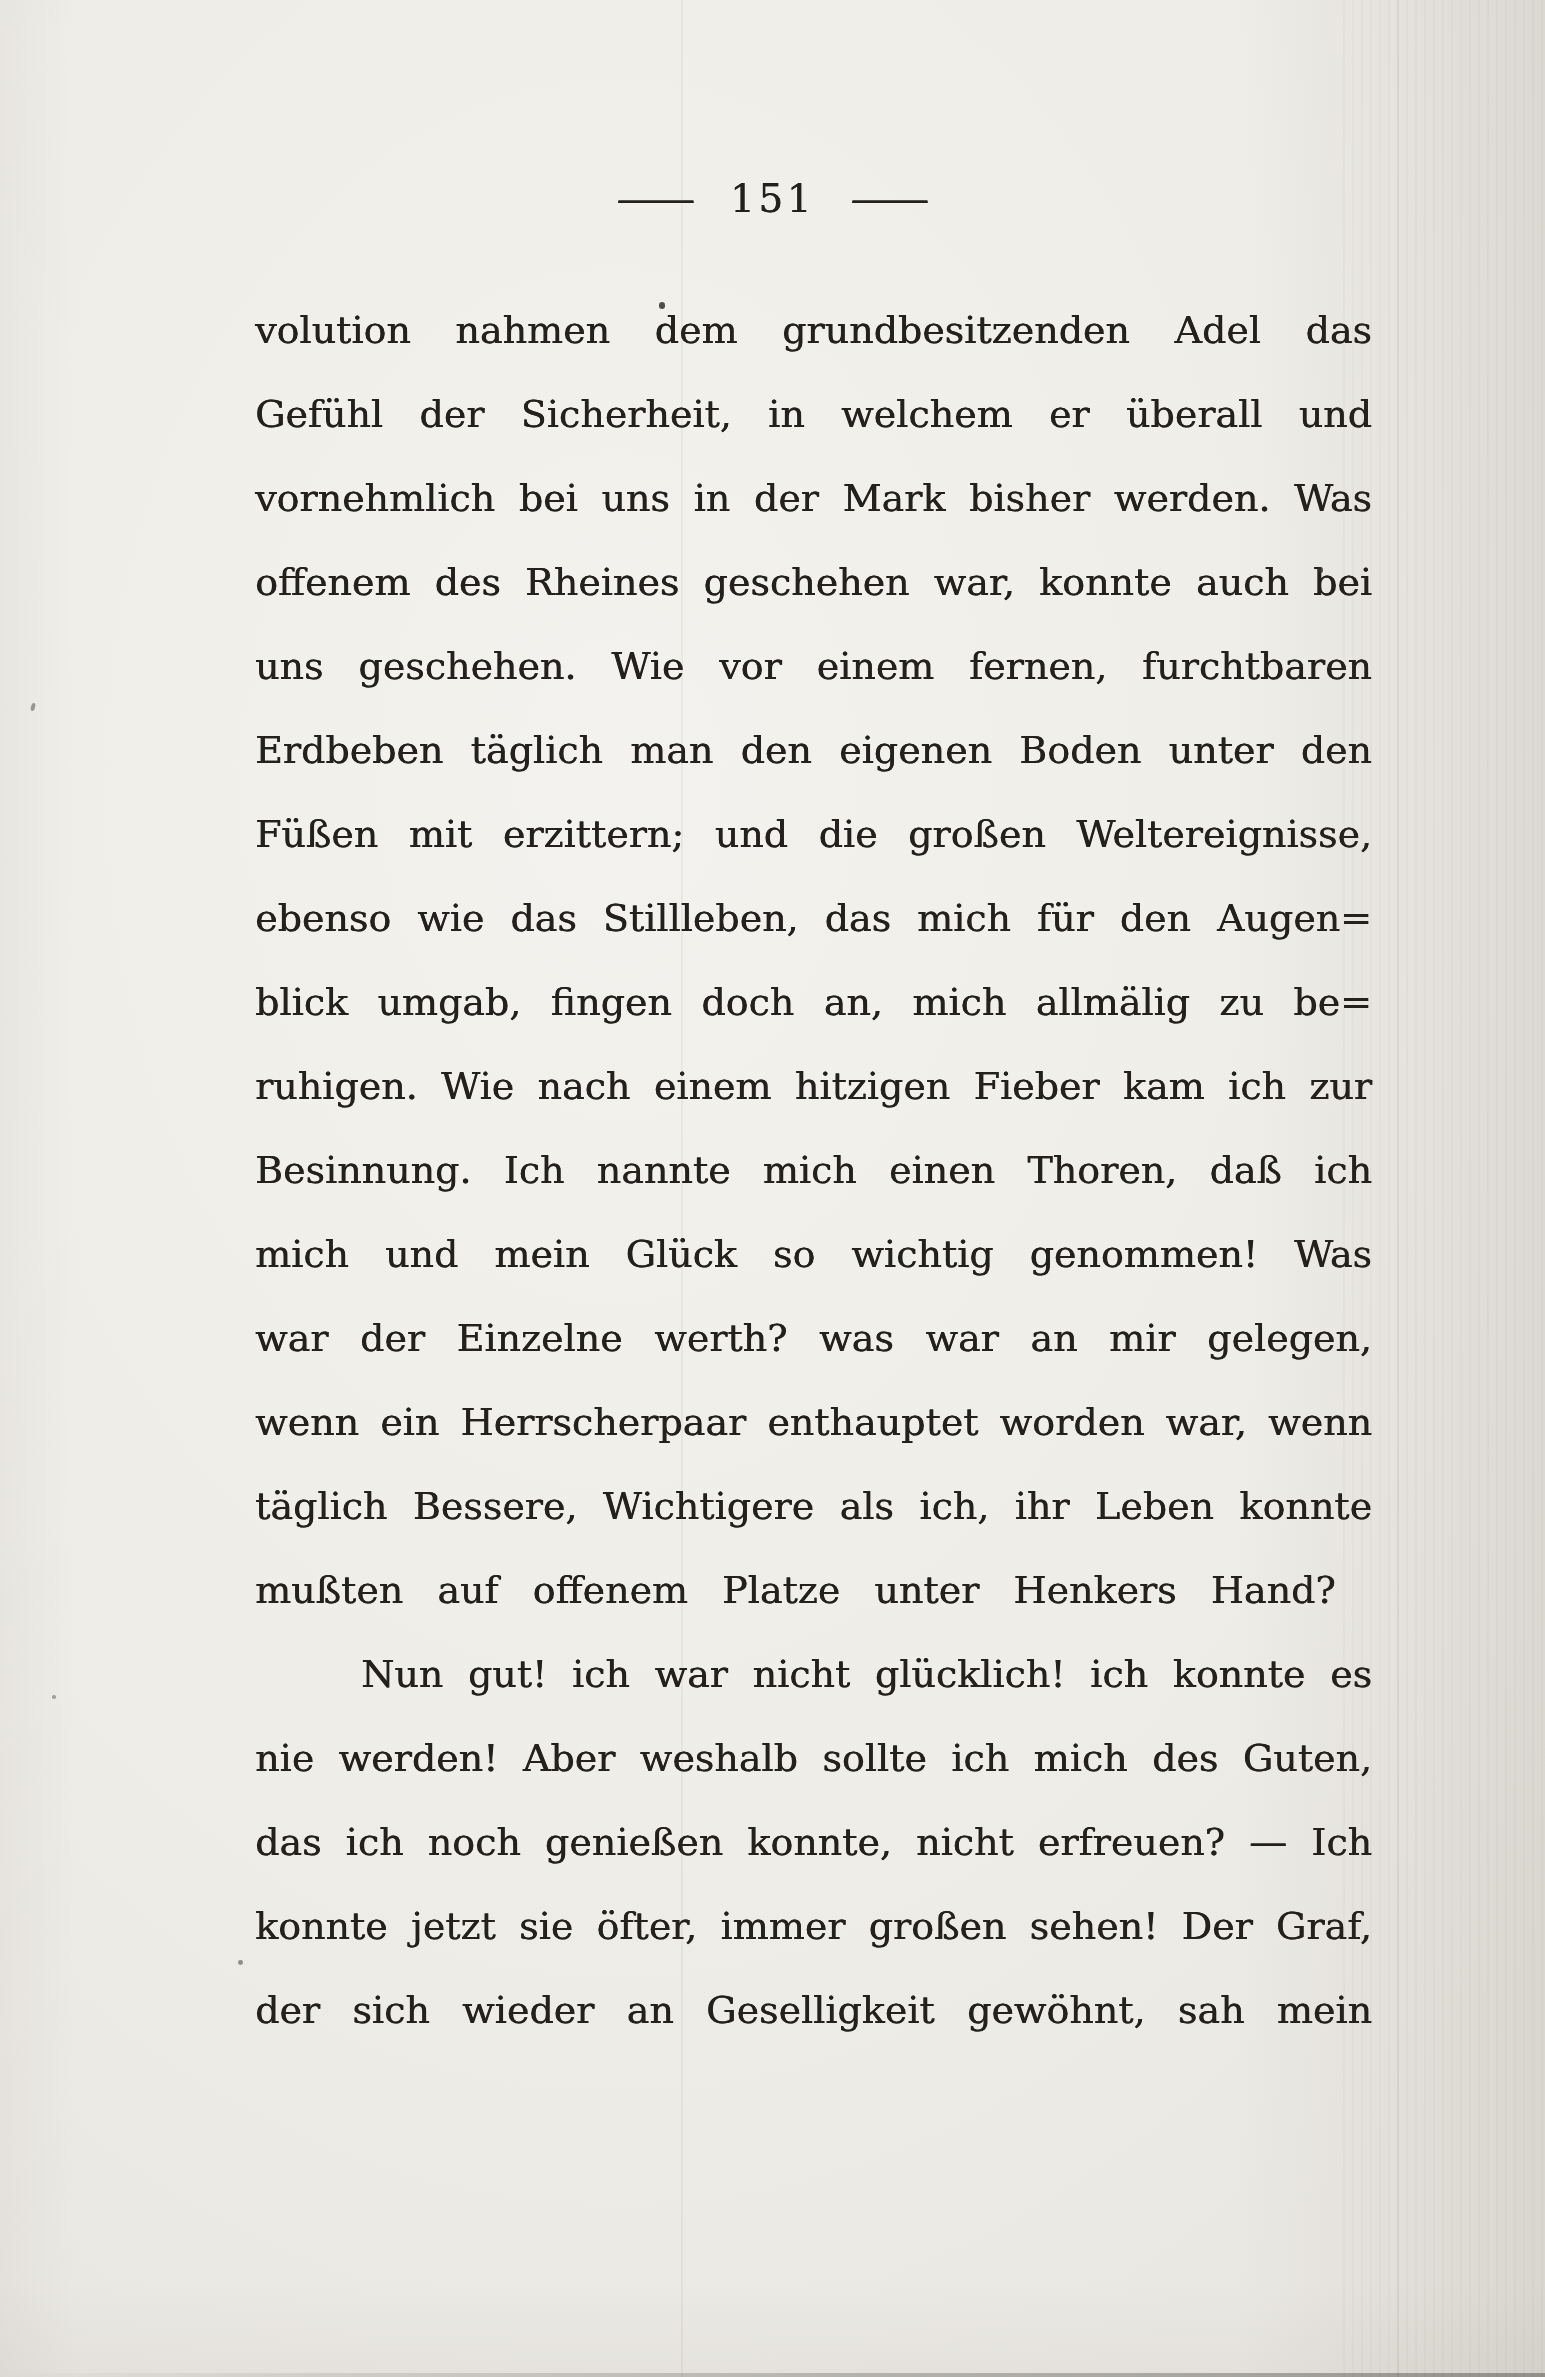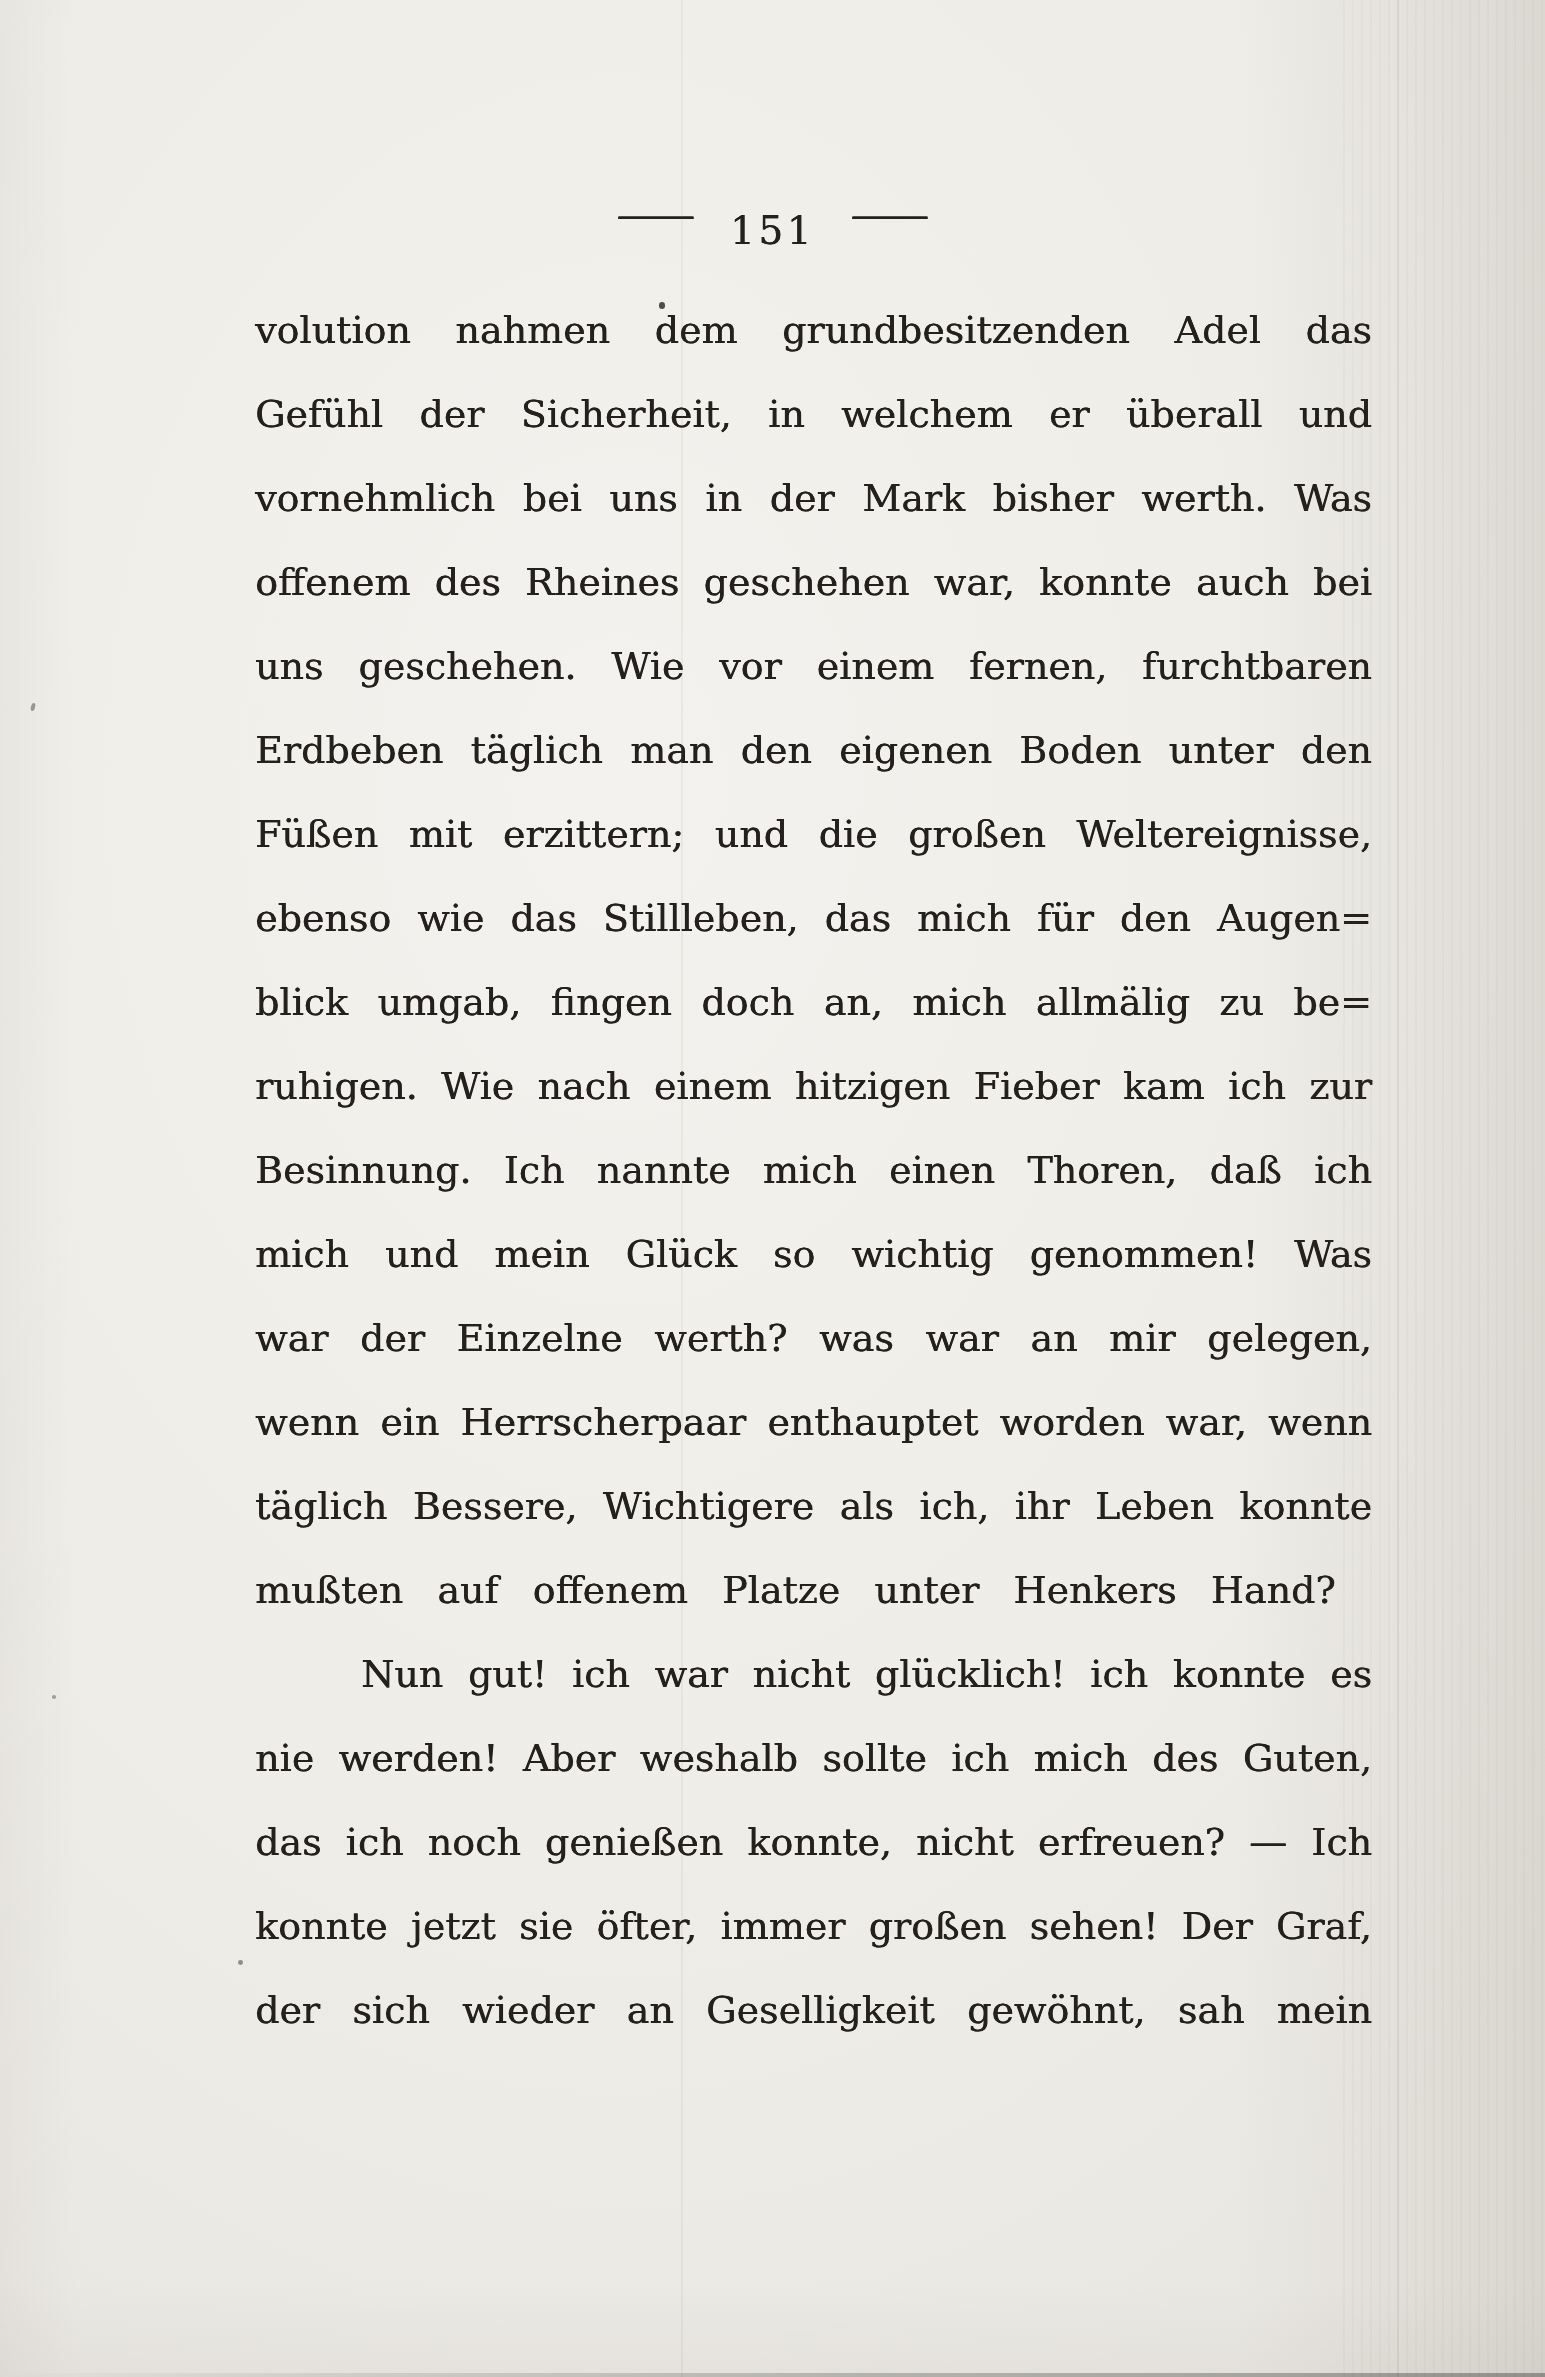--- a/index.html
+++ b/index.html
@@ -63,21 +63,20 @@
     font-size: 39px;
     text-shadow: 0.4px 0 0 currentColor;
   }
   .header .dash {
     display: inline-block;
     transform: scaleX(2.1);
     line-height: 1;
   }
   .header .pagenum {
     letter-spacing: 3.6px;
-    margin-top: 32px;
   }
 
   .textblock {
     position: absolute;
     left: 219px; top: 288px;
     width: 1117px;
     font-size: 38px;
     text-shadow: 0.4px 0 0 currentColor;
     margin-left: 36px;
   }
@@ -114,21 +113,21 @@
 
   <div class="header">
     <span class="dash">—</span>
     <span class="pagenum">151</span>
     <span class="dash">—</span>
   </div>
 
   <div class="textblock">
       <div class="line just"><span>volution</span><span>nahmen</span><span>dem</span><span>grundbesitzenden</span><span>Adel</span><span>das</span></div>
       <div class="line just"><span>Gefühl</span><span>der</span><span>Sicherheit,</span><span>in</span><span>welchem</span><span>er</span><span>überall</span><span>und</span></div>
-      <div class="line just"><span>vornehmlich</span><span>bei</span><span>uns</span><span>in</span><span>der</span><span>Mark</span><span>bisher</span><span>werth.</span><span>Was</span></div>
+      <div class="line just"><span>vornehmlich</span><span>bei</span><span>uns</span><span>in</span><span>der</span><span>Mark</span><span>bisher</span><span>werden.</span><span>Was</span></div>
       <div class="line just"><span>offenem</span><span>des</span><span>Rheines</span><span>geschehen</span><span>war,</span><span>konnte</span><span>auch</span><span>bei</span></div>
       <div class="line just"><span>uns</span><span>geschehen.</span><span>Wie</span><span>vor</span><span>einem</span><span>fernen,</span><span>furchtbaren</span></div>
       <div class="line just"><span>Erdbeben</span><span>täglich</span><span>man</span><span>den</span><span>eigenen</span><span>Boden</span><span>unter</span><span>den</span></div>
       <div class="line just"><span>Füßen</span><span>mit</span><span>erzittern;</span><span>und</span><span>die</span><span>großen</span><span>Weltereignisse,</span></div>
       <div class="line just"><span>ebenso</span><span>wie</span><span>das</span><span>Stillleben,</span><span>das</span><span>mich</span><span>für</span><span>den</span><span>Augen=</span></div>
       <div class="line just"><span>blick</span><span>umgab,</span><span>fingen</span><span>doch</span><span>an,</span><span>mich</span><span>allmälig</span><span>zu</span><span>be=</span></div>
       <div class="line just"><span>ruhigen.</span><span>Wie</span><span>nach</span><span>einem</span><span>hitzigen</span><span>Fieber</span><span>kam</span><span>ich</span><span>zur</span></div>
       <div class="line just"><span>Besinnung.</span><span>Ich</span><span>nannte</span><span>mich</span><span>einen</span><span>Thoren,</span><span>daß</span><span>ich</span></div>
       <div class="line just"><span>mich</span><span>und</span><span>mein</span><span>Glück</span><span>so</span><span>wichtig</span><span>genommen!</span><span>Was</span></div>
       <div class="line just"><span>war</span><span>der</span><span>Einzelne</span><span>werth?</span><span>was</span><span>war</span><span>an</span><span>mir</span><span>gelegen,</span></div>

